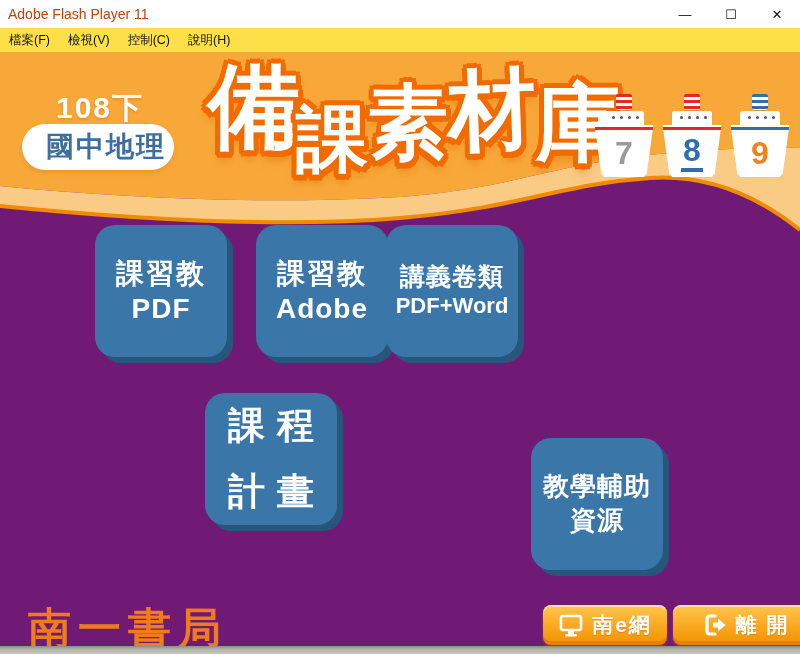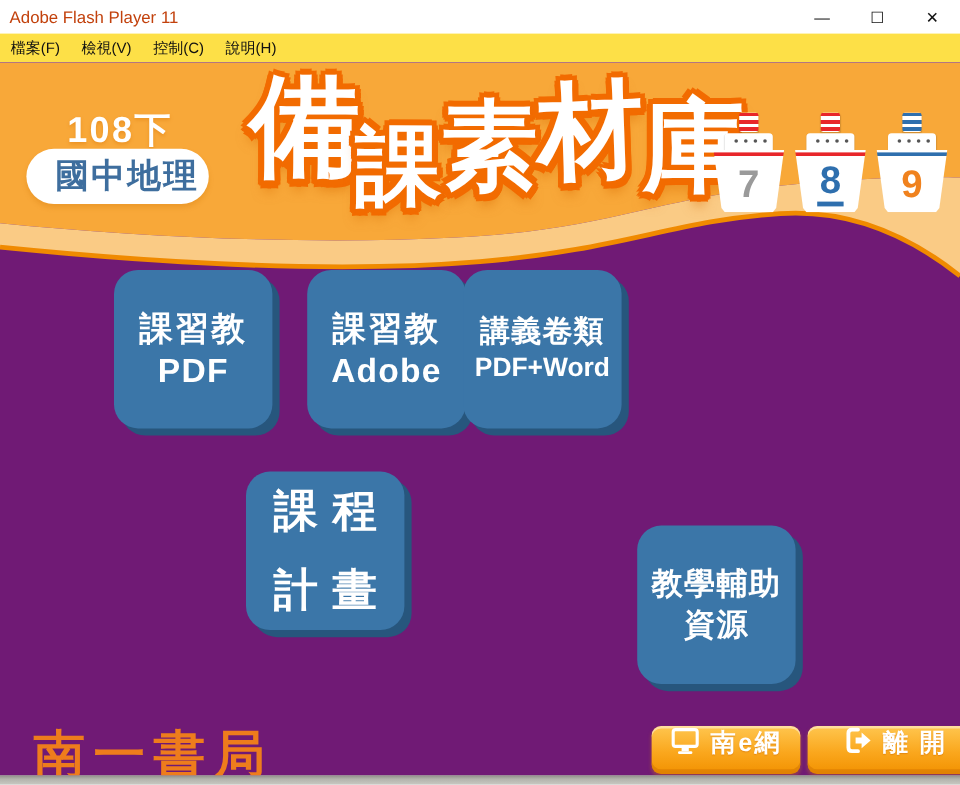--- a/index.html
+++ b/index.html
@@ -85,21 +85,21 @@
   .cn27 { font-size:26px; letter-spacing:1px; line-height:1.3; }
 
   
   .brand { position:absolute; left:28px; top:548px; z-index:2;
            font-family:"Liberation Serif", serif; font-weight:bold;
            font-size:43px; color:#ee7c1c; letter-spacing:7px; }
   .pill-btn { position:absolute; top:553px; height:40px; z-index:2; border-radius:8px;
            background:linear-gradient(180deg,#ffc64f 0%, #faa71d 55%, #f29100 100%);
            box-shadow:inset 0 2px 0 rgba(255,255,255,.45), inset 0 -4px 0 rgba(205,110,0,.45),
                       0 2px 3px rgba(205,130,20,.35);
-           display:flex; align-items:flex-start; justify-content:center; gap:8px; cursor:pointer; }
+           display:flex; align-items:center; justify-content:center; gap:8px; cursor:pointer; }
   .pill-site { left:543px; width:124px; }
   .pill-exit { left:673px; width:147px; }
   .pill-btn .label { color:#ffffff; font-weight:bold; font-size:21px; letter-spacing:2px;
            text-shadow:0 1px 1px rgba(200,100,0,.45); white-space:pre; }
   .pill-btn svg { display:block; }
 
   .bottom-strip { height:8px; background:linear-gradient(180deg,#8d8d86 0%, #b3b3ac 40%, #c9c9c2 100%); }
 </style>
 </head>
 <body>

